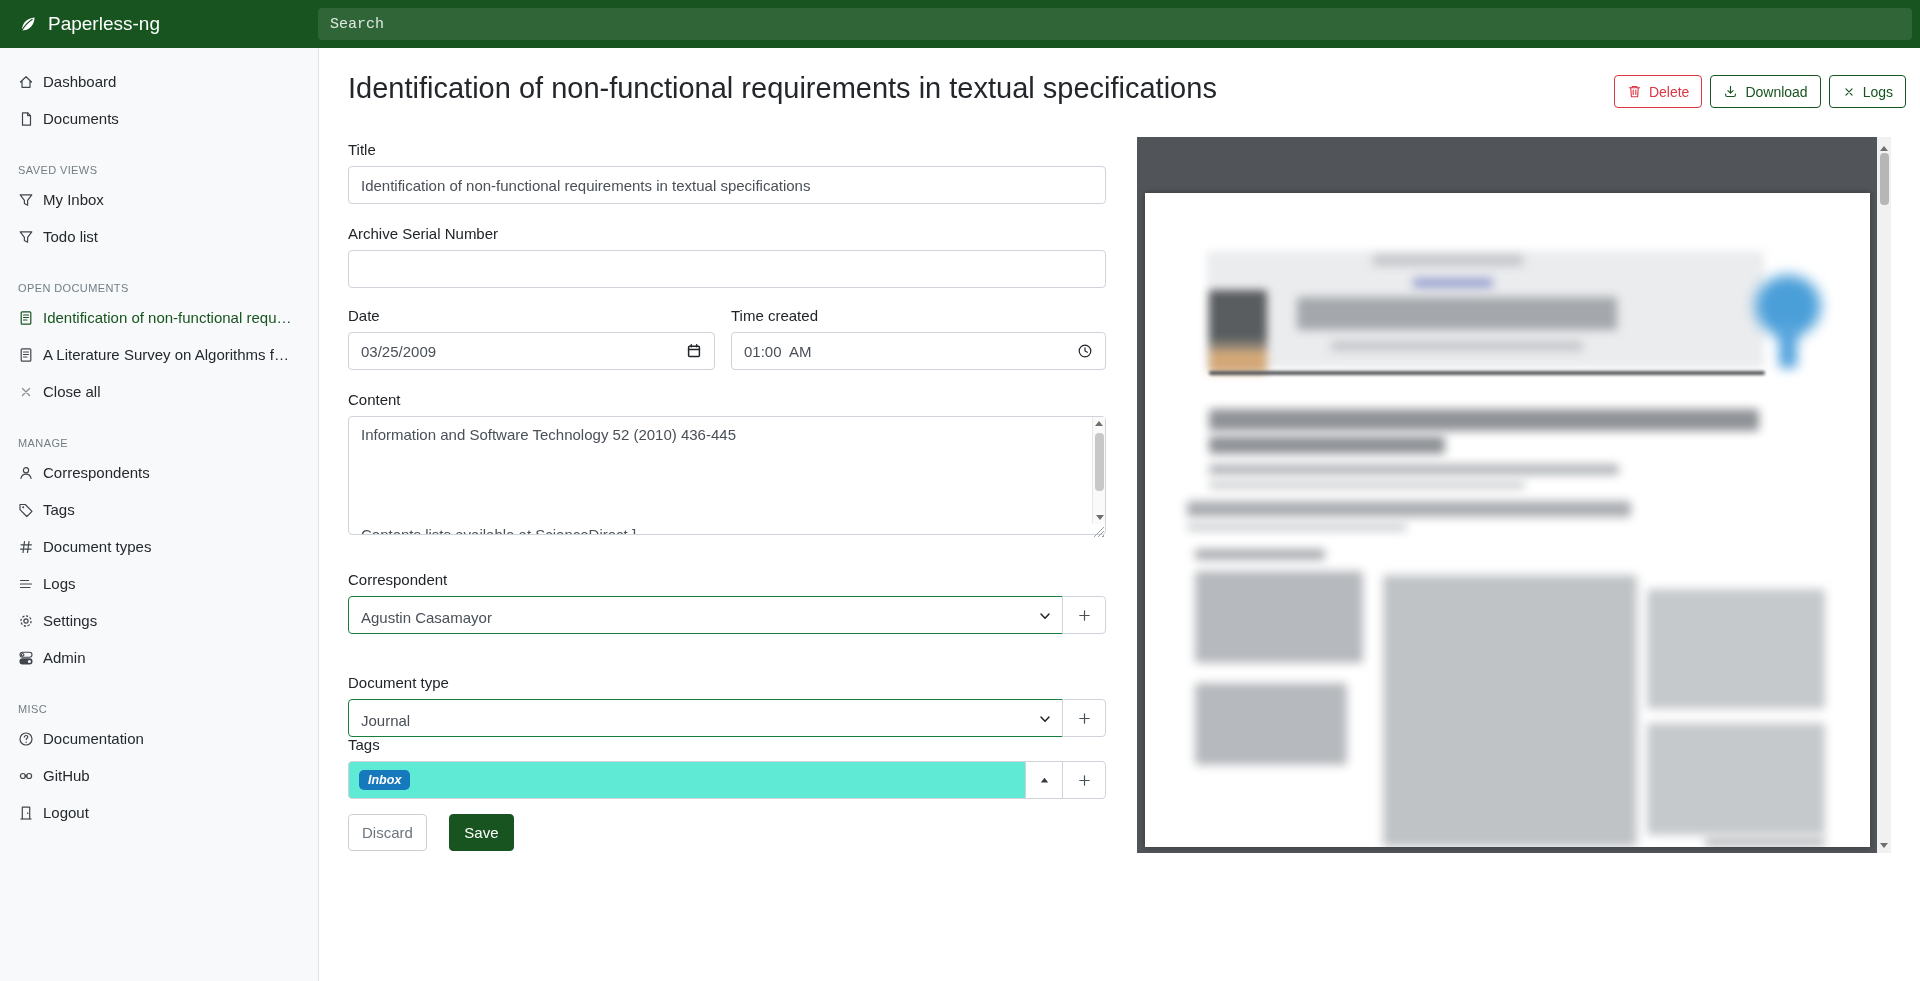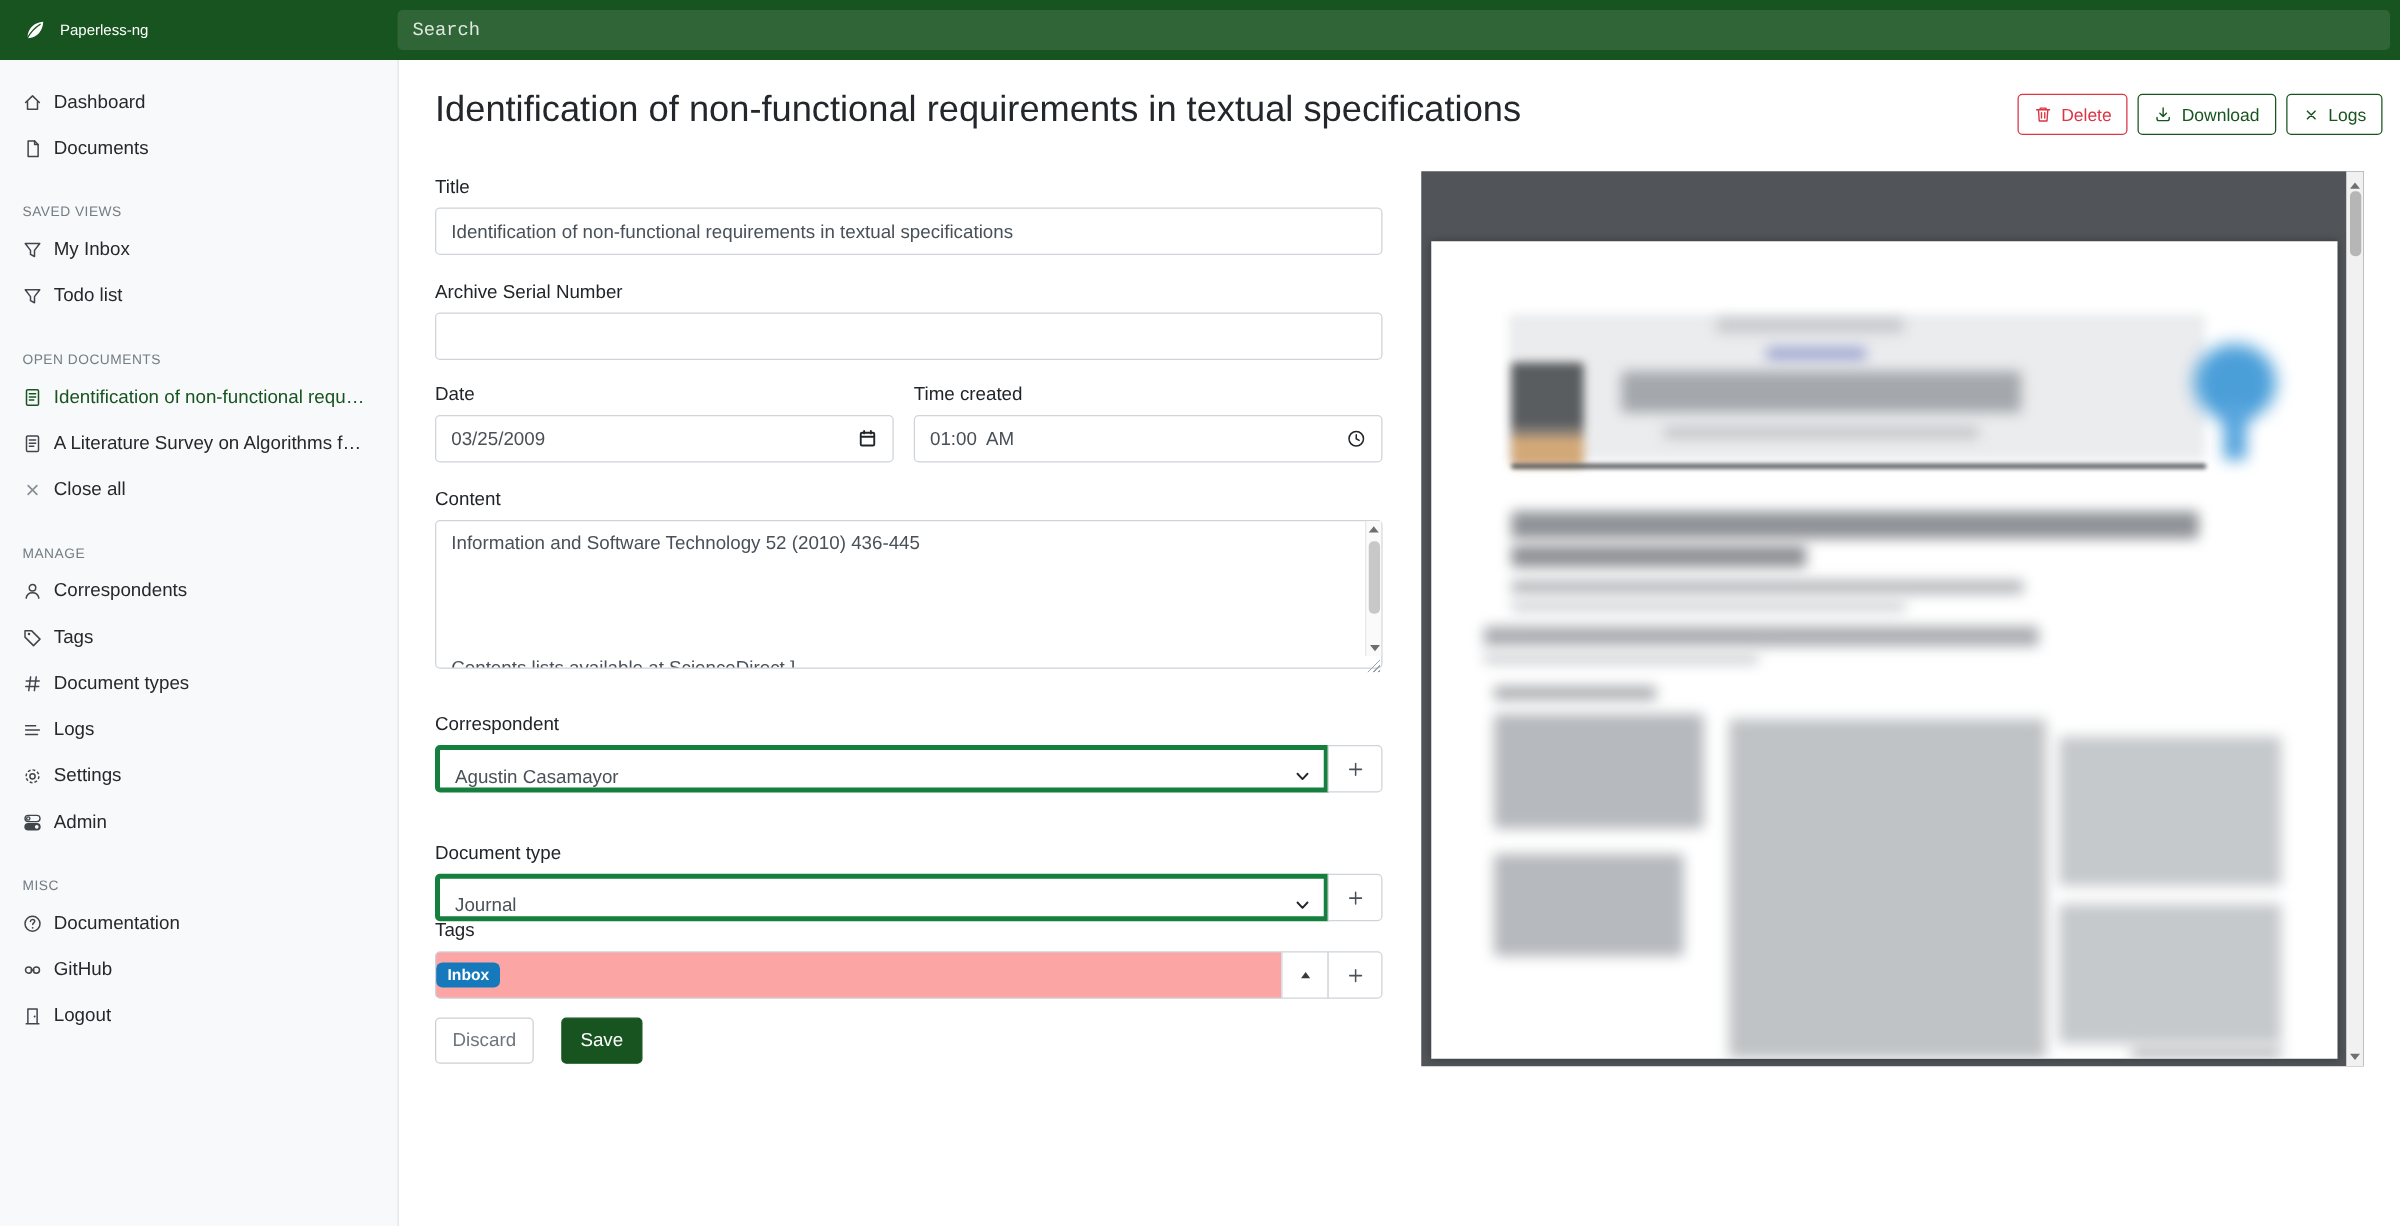--- a/index.html
+++ b/index.html
@@ -3,21 +3,21 @@
 <meta charset="utf-8">
 <style>
   * { box-sizing: border-box; }
   html,body { margin:0; padding:0; width:1920px; height:981px; overflow:hidden;
     font-family:"Liberation Sans","DejaVu Sans",sans-serif; background:#fff; }
 
   
   .navbar { position:absolute; left:0; top:0; width:1920px; height:48px;
     background:#17541f; display:flex; align-items:center; z-index:50; }
   .brand { width:318px; flex:none; display:flex; align-items:center; gap:10px;
-    padding-left:18px; color:#fff; font-size:12px; }
+    padding-left:18px; color:#fff; font-size:19px; }
   .search { flex:1; height:32px; margin-right:8px; border:none; border-radius:4px;
     background:#2f6537; color:#fff; font-size:15px; padding:5px 12px; outline:none;
     font-family:Liberation Mono, monospace; }
   .search::placeholder { color:rgba(255,255,255,.85); }
 
   
   .sidebar { position:absolute; left:0; top:48px; bottom:0; width:319px;
     background:#f8f9fa; border-right:1px solid #e0e4e7; padding-top:15px; overflow:hidden; }
   .side-item { height:37px; display:flex; align-items:center; gap:9px;
     padding-left:18px; color:#24292e; font-size:15px; cursor:pointer; text-decoration:none; }
@@ -62,32 +62,32 @@
   .sb-thumb { position:absolute; left:2px; width:9px; background:#c8c8c8; border-radius:4px; }
   .tri-up,.tri-down { width:0; height:0; border-left:4px solid transparent; border-right:4px solid transparent; margin:4px auto 0; }
   .tri-up { border-bottom:5px solid #6f6f6f; }
   .tri-down { border-top:5px solid #6f6f6f; }
   .ta-scroll .tri-down { position:absolute; bottom:4px; left:2.5px; }
   .grip { position:absolute; right:2px; bottom:2px; width:11px; height:11px;
     background:repeating-linear-gradient(135deg, transparent 0 2px, #9aa0a5 2px 3px);
     clip-path:polygon(100% 0,100% 100%,0 100%); }
 
   .select-group { display:flex; }
-  .select-box { flex:1; border:4px solid #15803d; border-radius:4px 0 0 4px;
-    display:flex; align-items:center; height:38px; padding:12px 10px 0 12px;
+  .select-box { flex:1; border:1px solid #15803d; border-radius:4px 0 0 4px;
+    display:flex; height:38px; padding:12px 10px 0 12px;
     font-size:15px; color:#495057; background:#fff; cursor:pointer; }
   .select-box .val { flex:1; }
   .addon-btn { width:44px; height:38px; margin-left:-1px; border:1px solid #ced4da;
     background:#fff; border-radius:0 4px 4px 0; display:flex; align-items:center;
     justify-content:center; color:#495057; cursor:pointer; padding:0; }
   .caret-btn { width:38px; height:38px; margin-left:-1px; border:1px solid #ced4da;
     background:#fff; border-radius:0; display:flex; align-items:center; justify-content:center;
     color:#343a40; cursor:pointer; padding:0; }
   .tags-field { flex:1; border:1px solid #ced4da; border-radius:4px 0 0 4px;
-    display:flex; align-items:center; height:38px; padding:0 0; background:#fca5a5; }
+    display:flex; align-items:center; height:38px; padding:0 10px; background:#5eead4;font-style:italic; }
   .tag-badge { background:#1679bc; color:#fff; font-size:12.5px; font-weight:bold;
     padding:4px 9px; border-radius:5px; line-height:1; }
 
   .btn-discard { height:37px; padding:0 13px; font-size:15px; color:#6c757d;
     background:#fff; border:1px solid #cbd0d4; border-radius:4px; cursor:pointer;
     font-family:"Liberation Sans","DejaVu Sans",sans-serif; }
   .btn-save { height:37px; padding:0 14px; font-size:15px; color:#fff; margin-left:18px;
     background:#17541f; border:1px solid #17541f; border-radius:4px; cursor:pointer;
     font-family:"Liberation Sans","DejaVu Sans",sans-serif; }
 

